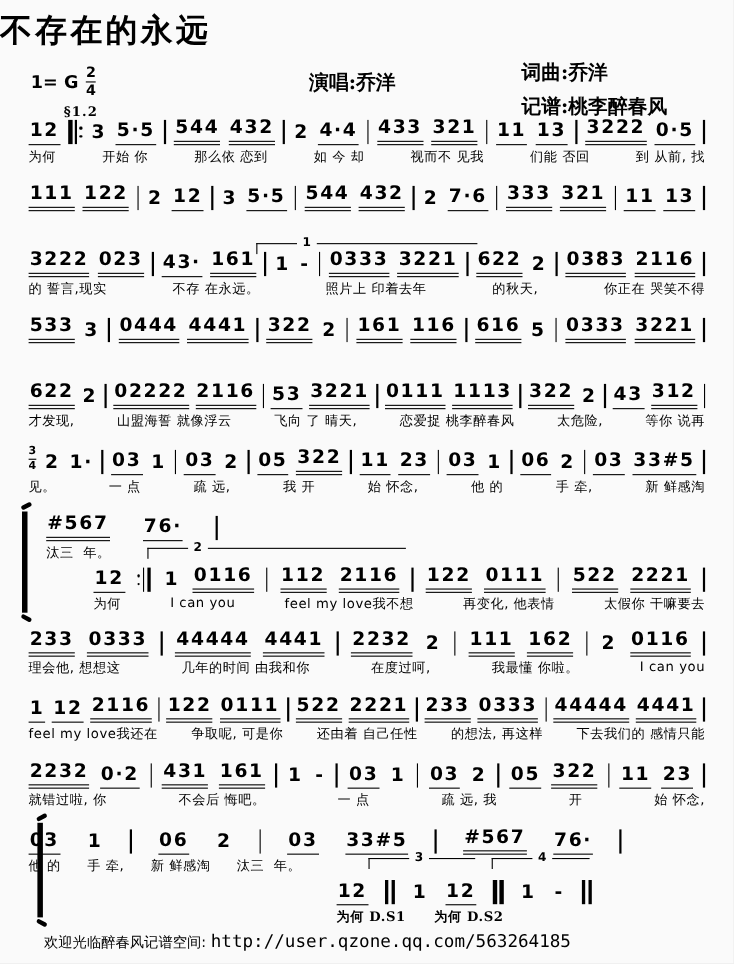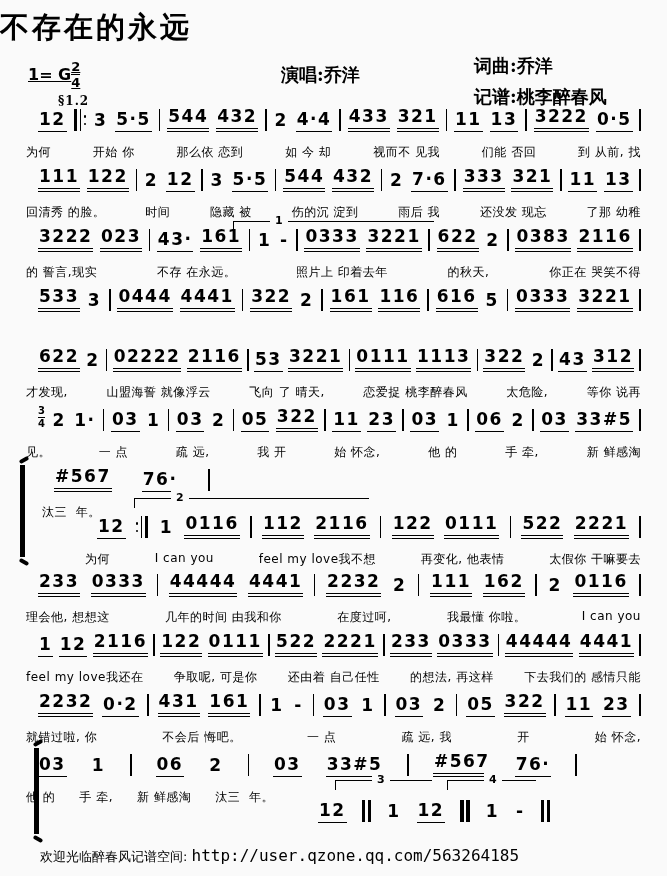--- a/index.html
+++ b/index.html
@@ -1,35 +1,35 @@
 <!DOCTYPE html>
 <html><head>
 <meta charset="utf-8">
 <style>
   html,body{margin:0;padding:0;background:#e8e8e8;}
   .page{position:relative;width:667px;height:876px;background:#fafafa;color:#000;
         font-family:"DejaVu Sans",sans-serif;overflow:hidden;}
   .title{position:absolute;top:8px;left:0;width:100%;text-align:left;
          font-family:"DejaVu Serif",serif;font-weight:bold;font-size:29px;letter-spacing:3px;}
-  .key-sig{position:absolute;left:28px;top:60px;display:flex;align-items:center;
-           font-size:16px;font-weight:bold;text-decoration:underline;}
+  .key-sig{position:absolute;left:28px;top:60px;display:flex;align-items:center;gap:7px;
+           font-size:16px;font-weight:bold;}
   .timesig{display:inline-flex;flex-direction:column;align-items:center;line-height:1;
            font-size:13px;font-weight:bold;}
   .timesig .den{border-top:1.5px solid #000;padding-top:1px;margin-top:1px;}
   .credit{position:absolute;font-size:18px;font-weight:bold;font-family:"DejaVu Serif",serif;}
   .singer{left:281px;top:63px;}
   .composer{left:474px;top:54px;}
   .notator{left:474px;top:85px;}
   .segno{position:absolute;left:58px;top:94px;font-size:12px;font-weight:bold;
          font-family:"DejaVu Serif",serif;letter-spacing:1px;}
 
   .score{position:absolute;left:26px;top:100px;width:615px;}
   .system{position:relative;}
-  .notes-row{display:flex;justify-content:space-between;align-items:flex-end;height:32px;margin-left:12px;}
-  .lyrics-row{display:flex;justify-content:space-between;align-items:flex-start;height:20px;margin-top:12px;}
+  .notes-row{display:flex;justify-content:space-between;align-items:flex-end;height:32px;}
+  .lyrics-row{display:flex;justify-content:space-between;align-items:flex-start;height:20px;margin-top:2px;}
   .lyr{font-size:12px;white-space:pre;letter-spacing:0.5px;}
   .note{font-weight:bold;font-size:17px;line-height:1.05;letter-spacing:1.5px;
         padding:0 1px 2px;white-space:pre;}
   .u1{border-bottom:1.6px solid #000;}
   .u2{border-bottom:4.5px double #000;}
   .barwrap{display:inline-flex;align-items:flex-end;gap:2.5px;}
   .vline{display:inline-block;background:#000;height:22px;margin-bottom:1px;}
   .vn{width:1.5px;}
   .vt{width:3.5px;}
   .rdots{display:inline-flex;flex-direction:column;justify-content:center;gap:5px;height:22px;margin-bottom:1px;}
@@ -171,29 +171,20 @@
           <span class="note u2">321</span>
           <span class="barwrap">
             <span class="vline vn"></span>
           </span>
           <span class="note u1">11</span>
           <span class="note u1">13</span>
           <span class="barwrap">
             <span class="vline vn"></span>
           </span>
         </div>
-        <div class="lyrics-row">
-          <span class="lyr">回清秀 的脸。</span>
-          <span class="lyr">时间</span>
-          <span class="lyr">隐藏 被</span>
-          <span class="lyr">伤的沉 淀到</span>
-          <span class="lyr">雨后 我</span>
-          <span class="lyr">还没发 现忘</span>
-          <span class="lyr">了那 幼稚</span>
-        </div>
       </div>
       <div class="system " style="height: 60px;">
         <div class="notes-row">
           <span class="note u2">3222</span>
           <span class="note u2">023</span>
           <span class="barwrap">
             <span class="vline vn"></span>
           </span>
           <span class="note u1">43·</span>
           <span class="note u2">161</span>
@@ -577,20 +568,24 @@
           <span class="barwrap">
             <span class="vline vt"></span>
             <span class="vline vt"></span>
           </span>
           <span class="note u0">1</span>
           <span class="note u0">-</span>
           <span class="barwrap">
             <span class="vline vt"></span>
             <span class="vline vt"></span>
           </span>
+        </div>
+        <div class="lyrics-row">
+          <span class="lyr">为何 D.S1</span>
+          <span class="lyr">为何 D.S2</span>
         </div>
       </div>
     </div>
 
   <div class="volta v1">
     <span class="vlabel">1</span>
   </div>
   <div class="volta v2">
     <span class="vlabel">2</span>
   </div>

